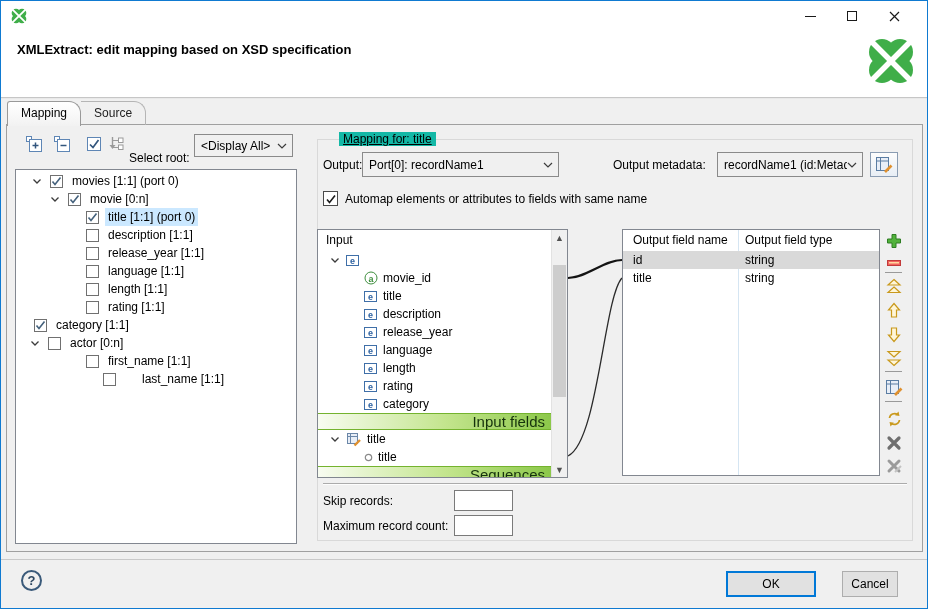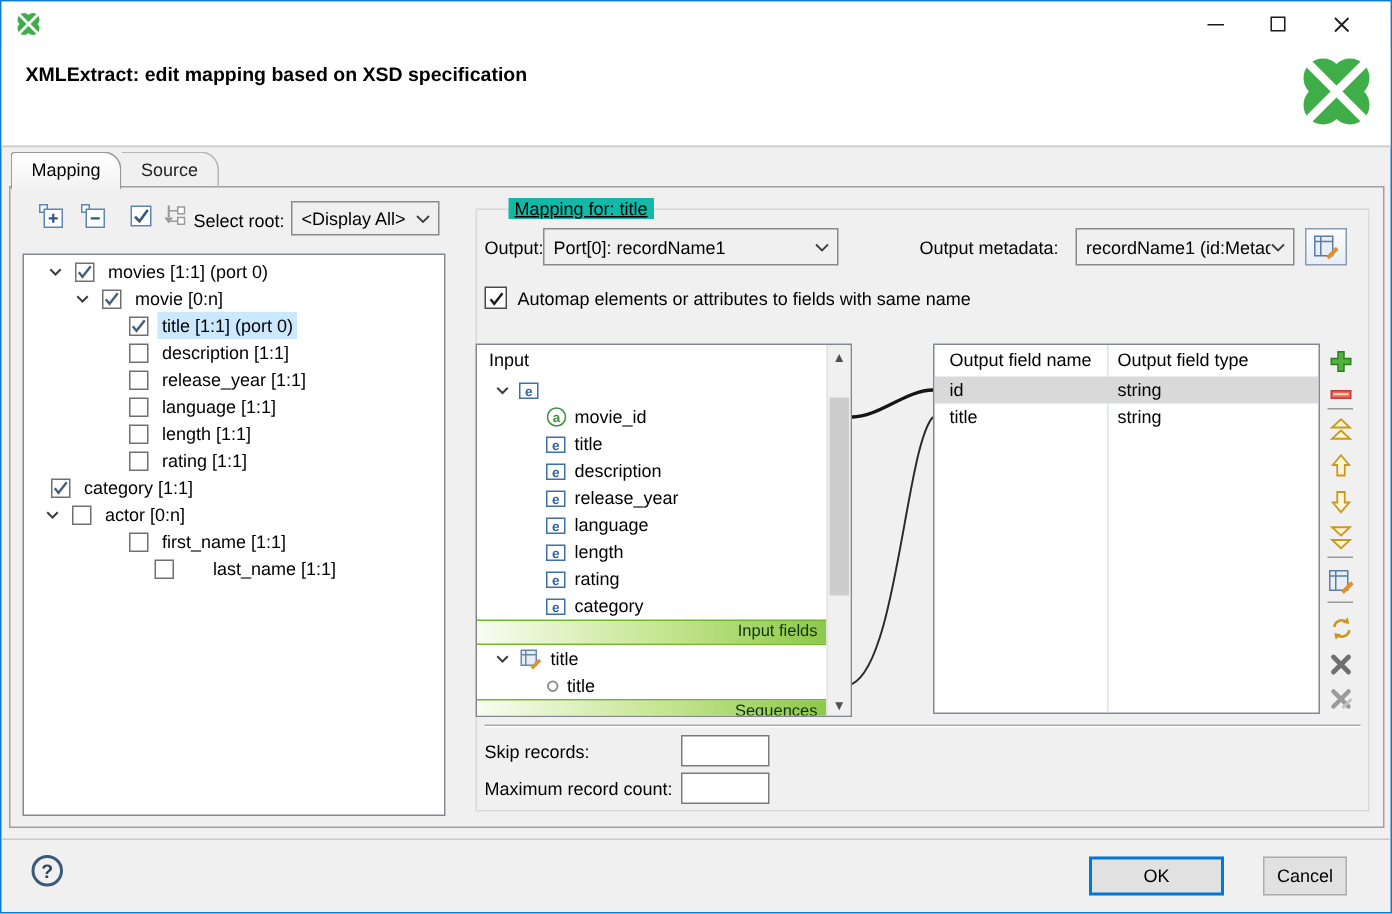--- a/index.html
+++ b/index.html
@@ -45,21 +45,21 @@
   .group { position:absolute; left:316px; top:138px; width:596px; height:402px; border:1px solid #d9d9d9; }
   .group-title { position:absolute; top:-8px; left:21px; background:#14b8a6; padding:0 4px;text-decoration:underline; }
 
   
   .input-panel { position:absolute; left:316px; top:228px; width:251px; height:249px; background:#fff; border:1px solid #828790; overflow:hidden; }
   .irows { position:absolute; left:0; top:0; right:16px; }
   .iheader { height:21px; line-height:21px; padding-left:8px; }
   .irow { height:18px; line-height:18px; display:flex; align-items:center; white-space:nowrap; }
   .irow .chevbox { width:16px; flex:none; display:flex; align-items:center; }
   .iicon { flex:none; margin-right:5px; display:flex; align-items:center; }
-  .divider { height:17px; line-height:15px; text-align:right; padding-right:6px; font-size:11px; color:#15320c;
+  .divider { height:17px; line-height:15px; text-align:right; padding-right:6px; font-size:15px; color:#15320c;
              background:linear-gradient(90deg,#f8fcf1 0%,#c3e58d 55%,#8cc84a 100%);
              border-top:1px solid #74b32e; border-bottom:1px solid #74b32e; }
   .vscroll { position:absolute; right:0; top:0; bottom:0; width:16px; background:#f0f0f0; border-left:1px solid #e2e2e2; }
   .varrow { position:absolute; left:0; width:15px; height:15px; display:flex; align-items:center; justify-content:center; color:#505050; font-size:9px; }
   .vthumb { position:absolute; left:1px; width:13px; background:#cdcdcd; }
 
   
   .curves { position:absolute; left:567px; top:228px; }
 
   
@@ -160,21 +160,21 @@
         <polyline points="5,9.5 8,12.5 13.5,5" fill="none" stroke="#33567d" stroke-width="1.7"></polyline>
       </svg></span>
   <span class="tool-ic" style="left:107px" id="ic-tree"><svg width="17" height="17">
         <line x1="4.5" y1="2" x2="4.5" y2="10" stroke="#9a9a9a" stroke-width="1.4"></line>
         <path d="M4.5,14 l-3,-4 h6 z" fill="#9a9a9a"></path>
         <line x1="4.5" y1="5.5" x2="10" y2="5.5" stroke="#9a9a9a"></line>
         <line x1="4.5" y1="12.5" x2="10" y2="12.5" stroke="#9a9a9a"></line>
         <rect x="10.5" y="3" width="4.5" height="4.5" fill="#fff" stroke="#9a9a9a"></rect>
         <rect x="10.5" y="10" width="4.5" height="4.5" fill="#fff" stroke="#9a9a9a"></rect>
       </svg></span>
-  <span class="lbl" style="left:128px; top:139px">Select root:</span>
+  <span class="lbl" style="left:128px; top:150px">Select root:</span>
   <div class="combo" style="left:193px; top:133px; width:99px; height:23px">
     <span class="ctext">&lt;Display All&gt;</span>
     <svg class="chev" width="10" height="6">
         <path d="M1,1 L5,5 L9,1" fill="none" stroke="#3c3c3c" stroke-width="1.2"></path>
       </svg>
   </div>
 
   <div class="xsd-tree" id="xsd-tree">
       <div class="trow" style="padding-left: 16px;">
         <span class="chevbox">

